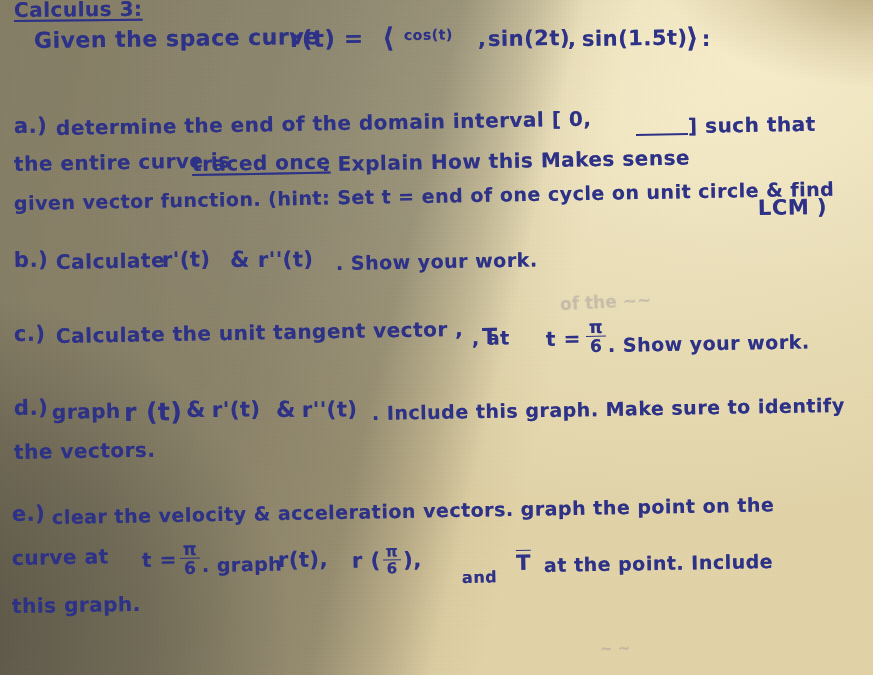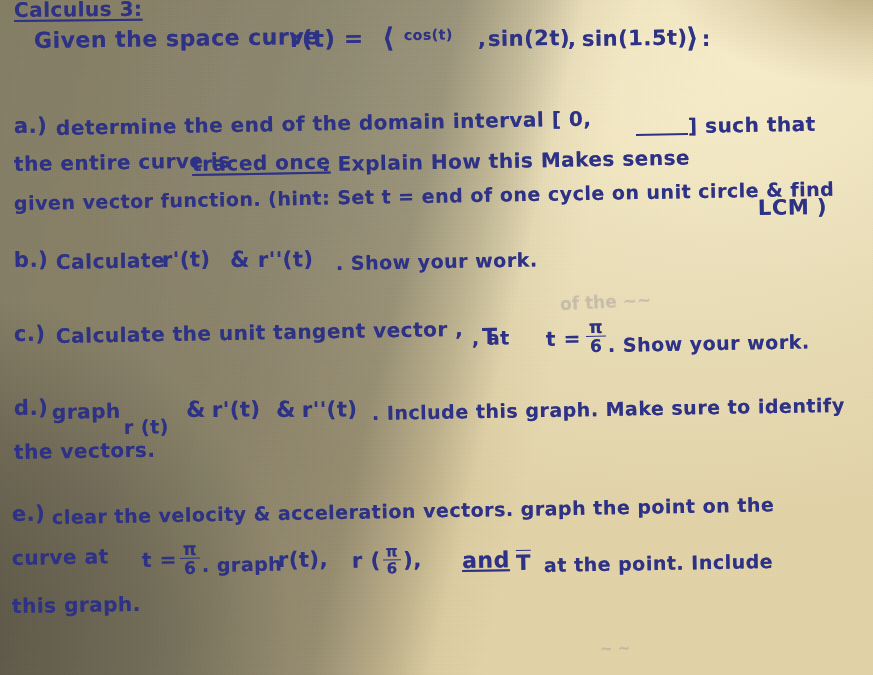--- a/index.html
+++ b/index.html
@@ -213,21 +213,21 @@
       <span class="den">6</span>
     </span>
   </div>
 
   <div class="ink" style="left:608px; top:334px; font-size:19px; transform:rotate(-1deg);">. Show your work.</div>
 
   <div class="ink" style="left:14px; top:396px; font-size:21px; transform:rotate(-1deg);">d.)</div>
 
   <div class="ink" style="left:52px; top:400px; font-size:20px; transform:rotate(-1deg);">graph</div>
 
-  <div class="ink" style="left:124px; top:416px; font-size:19px; transform:rotate(-1deg);">r (t)</div>
+  <div class="ink" style="left:124px; top:398px; font-size:25px; transform:rotate(-1deg);">r (t)</div>
 
   <div class="ink" style="left:186px; top:397px; font-size:22px; transform:rotate(-1deg);">&amp;</div>
 
   <div class="ink" style="left:212px; top:398px; font-size:21px; transform:rotate(-1deg);">r'(t)</div>
 
   <div class="ink" style="left:276px; top:397px; font-size:22px; transform:rotate(-1deg);">&amp;</div>
 
   <div class="ink" style="left:302px; top:398px; font-size:21px; transform:rotate(-1deg);">r''(t)</div>
 
   <div class="ink" style="left:372px; top:402px; font-size:19px; transform:rotate(-1deg);">. Include this graph. Make sure to identify</div>
@@ -253,21 +253,21 @@
 
   <div class="ink" style="left:278px; top:548px; font-size:21px; transform:rotate(-1deg);">r(t),</div>
 
   <div class="ink" style="left:352px; top:546px; font-size:21px; transform:rotate(-1deg);">
     <span>r (</span><span class="frac">
         <span class="num">π</span>
         <span class="den">6</span>
       </span><span>),</span>
   </div>
 
-  <div class="ink" style="left:462px; top:548px; font-size:22px; transform:rotate(-1deg);text-decoration:underline;">and</div>
+  <div class="ink" style="left:462px; top:568px; font-size:16px; transform:rotate(-1deg);">and</div>
 
   <div class="ink overbar" style="left:516px; top:550px; font-size:21px; transform:rotate(-1deg);">T</div>
 
   <div class="ink" style="left:544px; top:554px; font-size:19px; transform:rotate(-1deg);">at   the  point. Include</div>
 
   <div class="ink" style="left:12px; top:594px; font-size:20px; transform:rotate(-1deg);">this graph.</div>
 
   <div class="grain"></div>
 </div>
 

